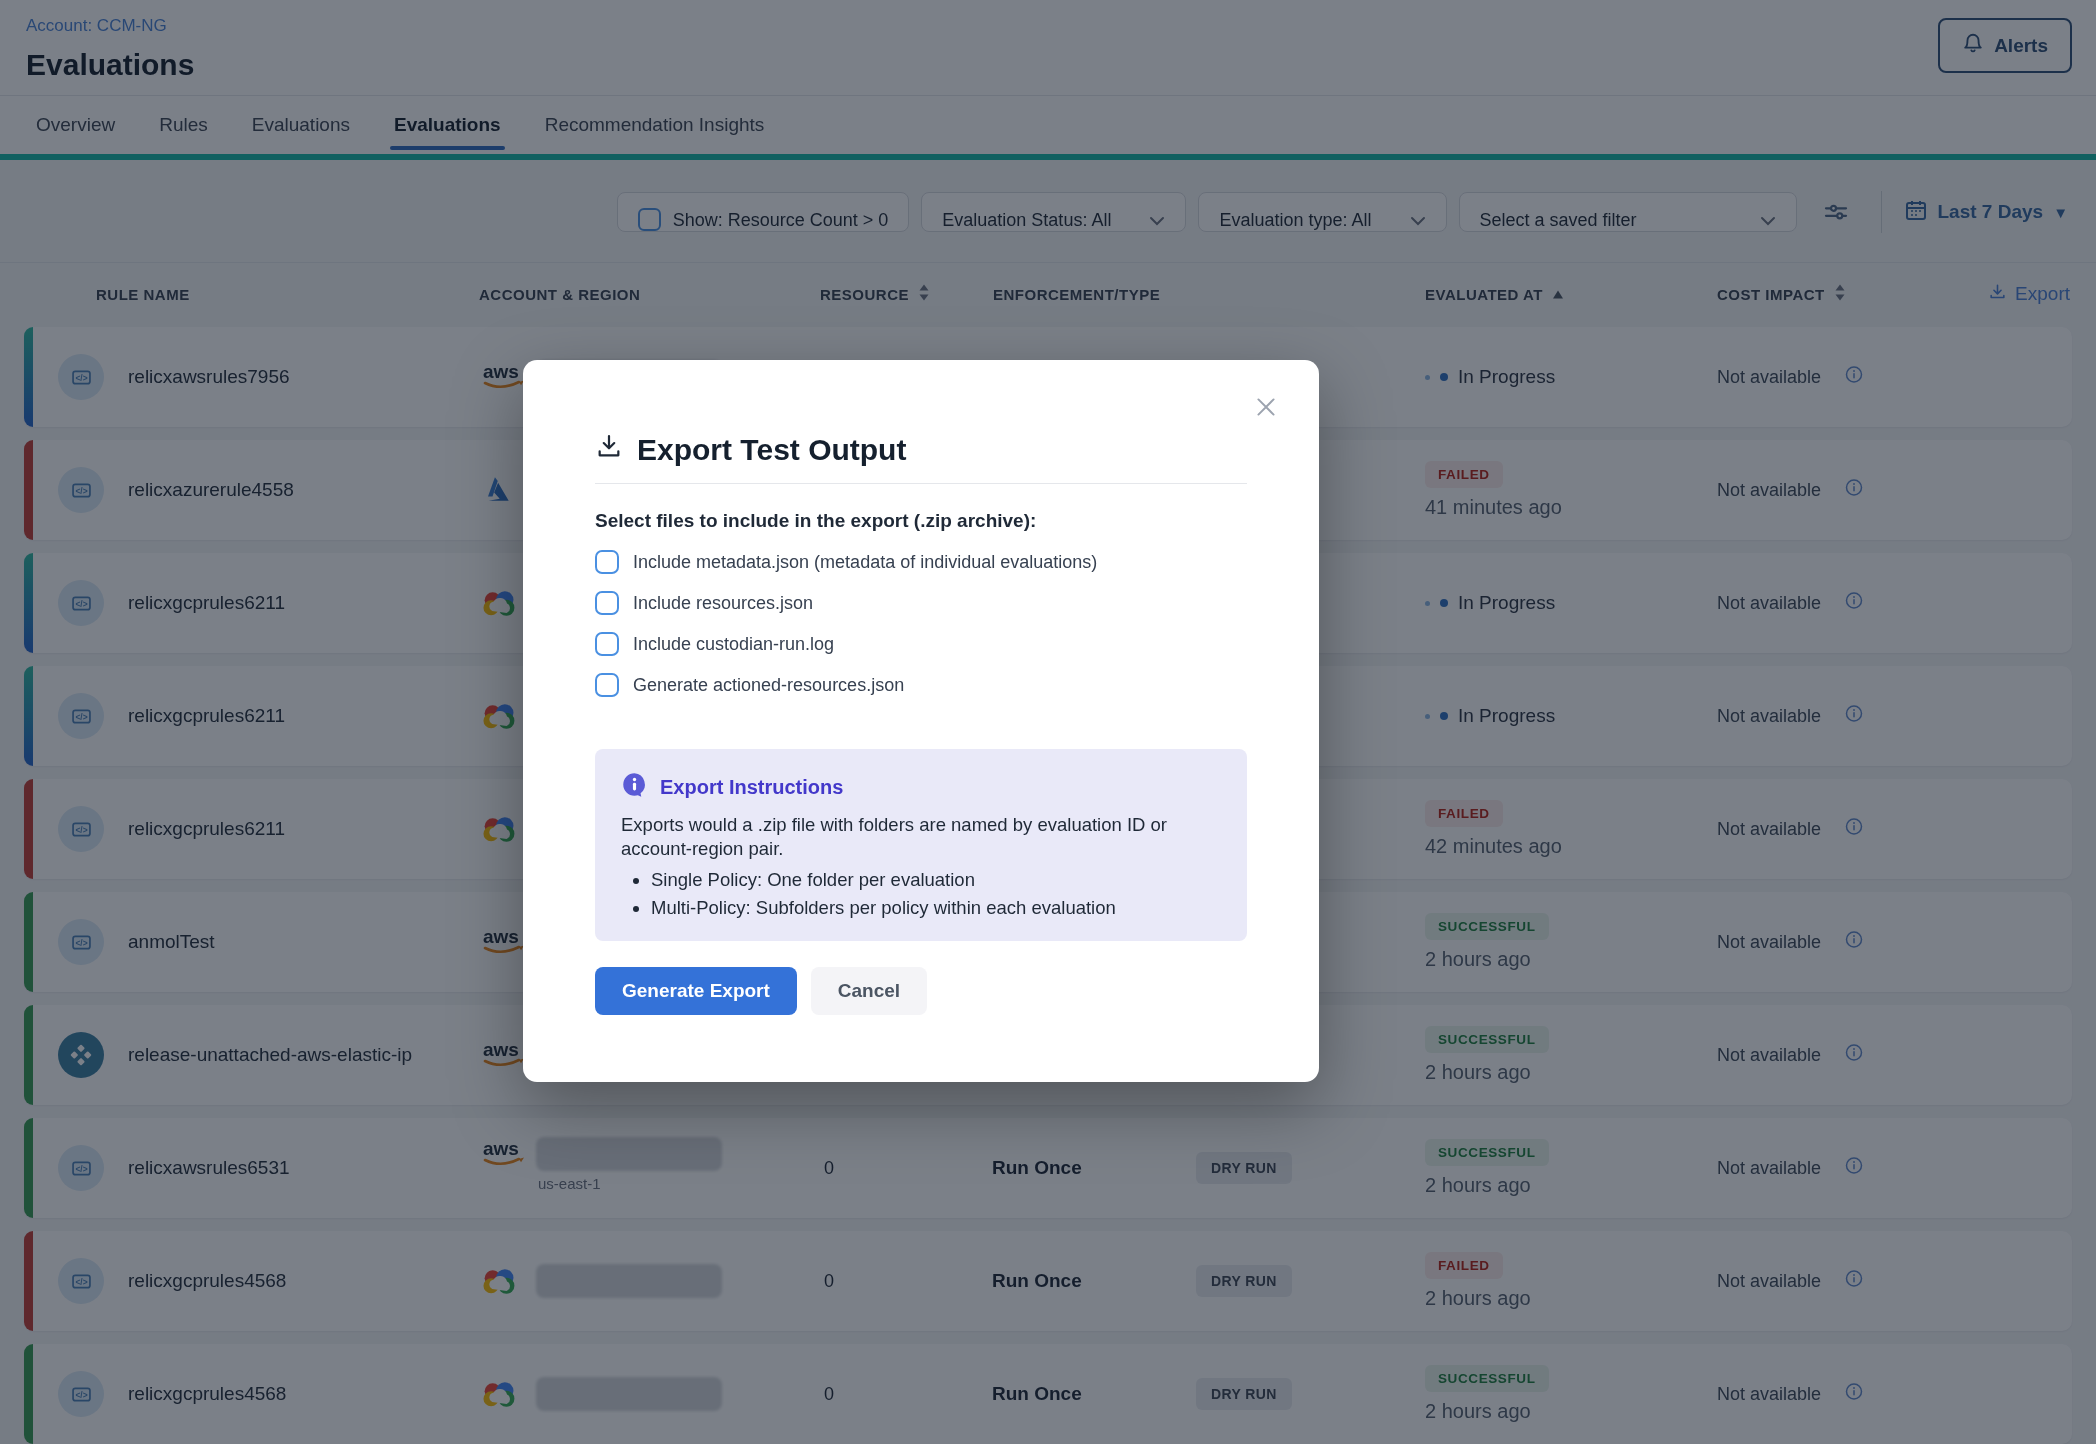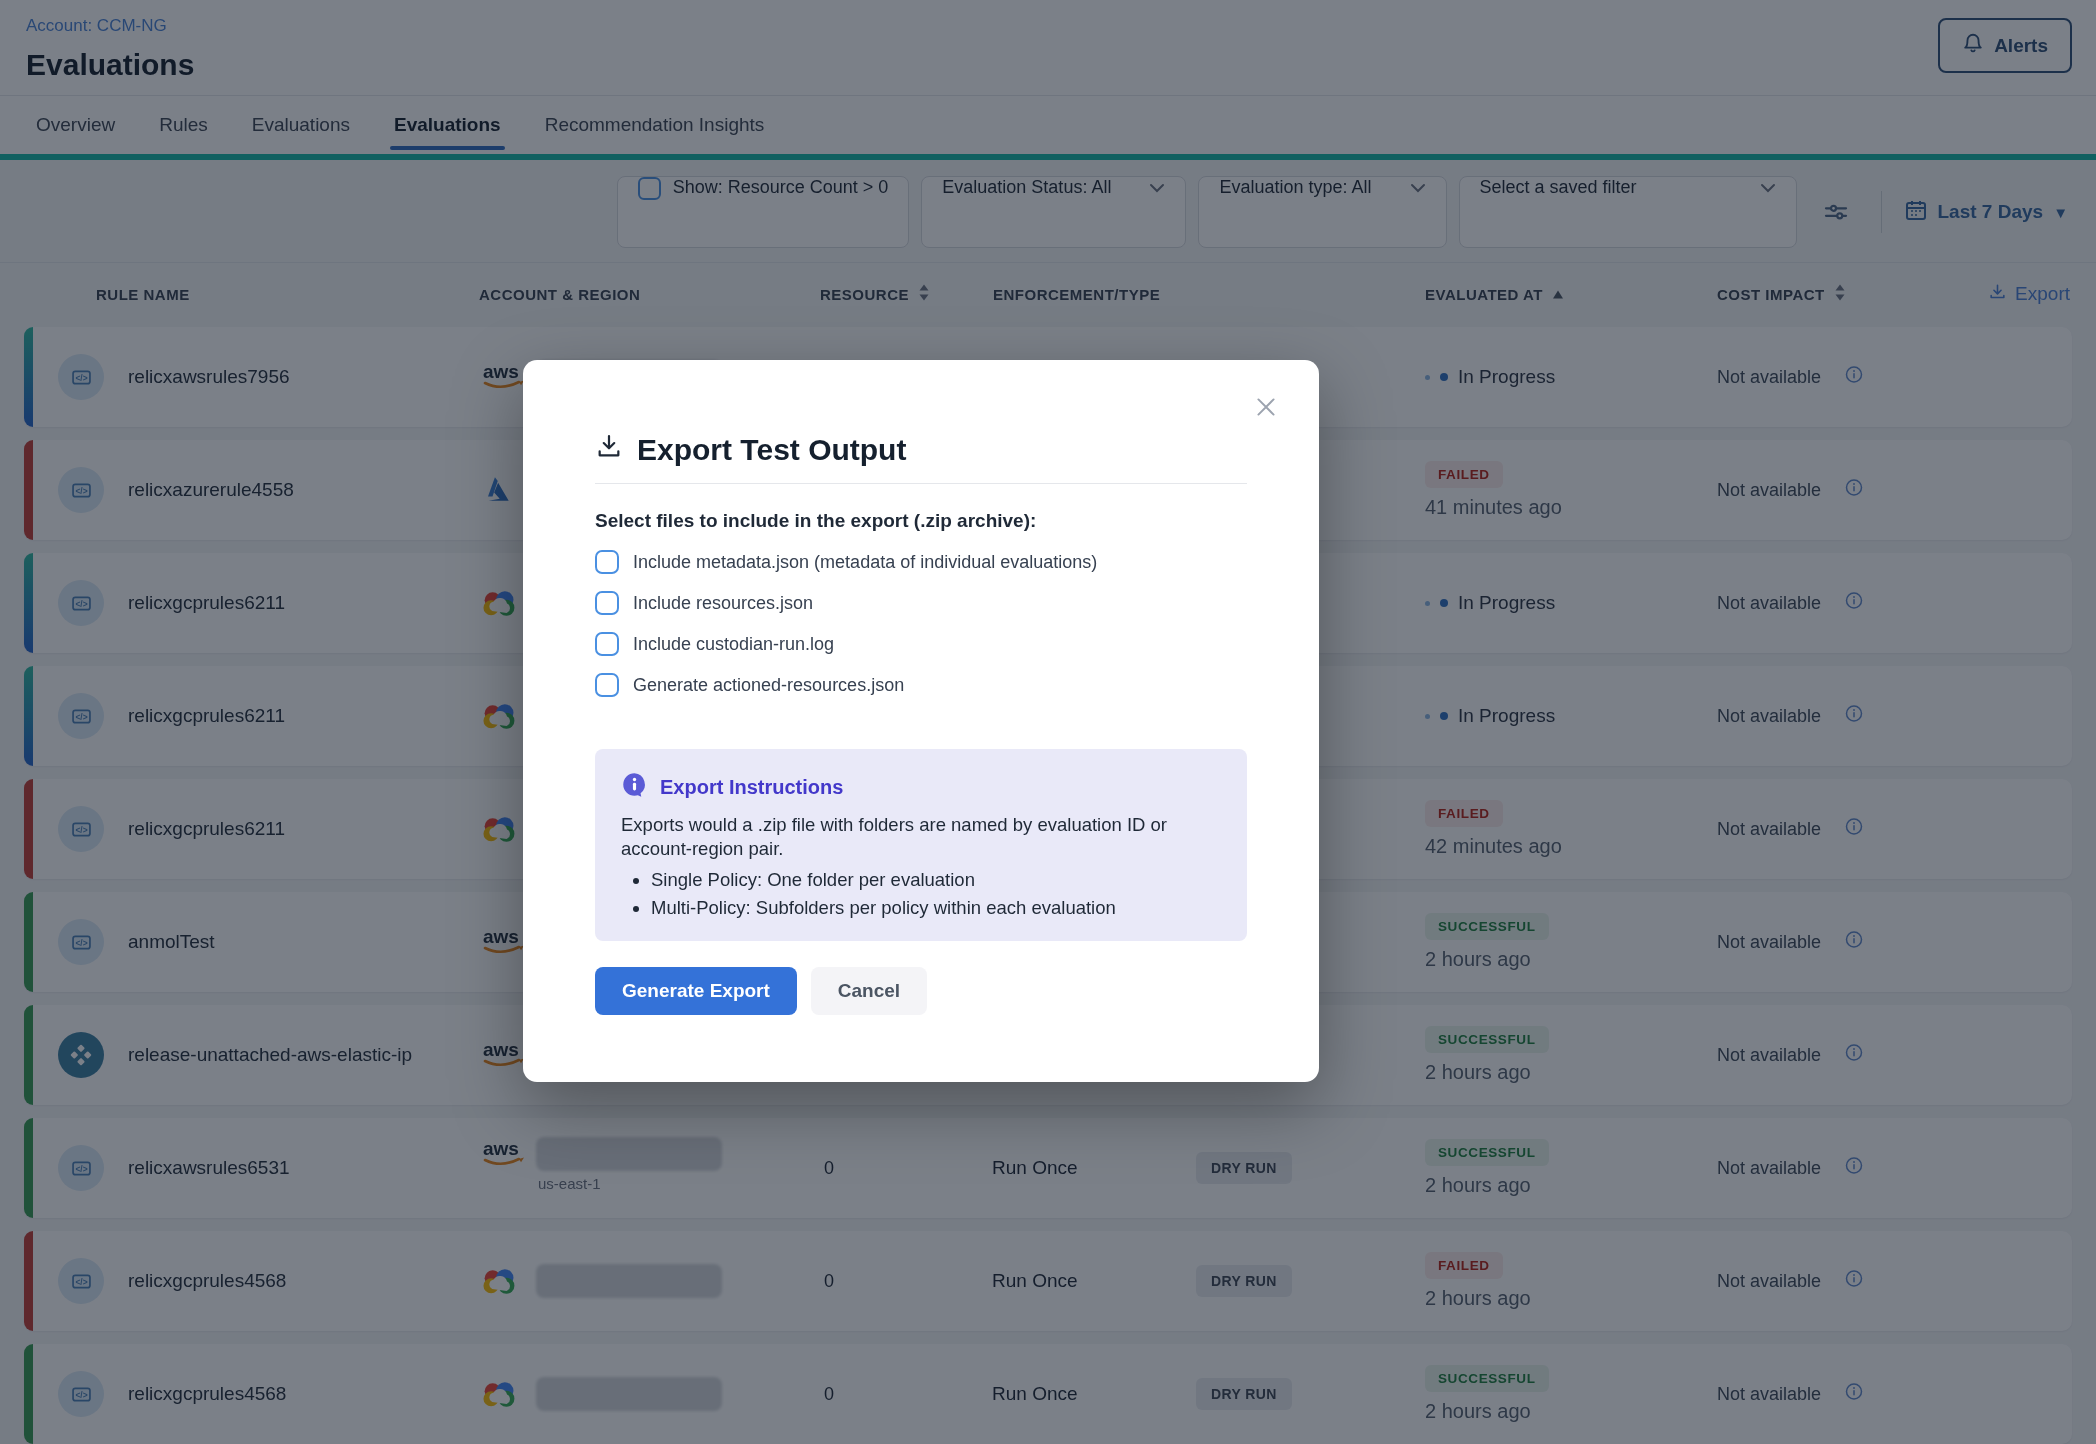--- a/index.html
+++ b/index.html
@@ -16,21 +16,21 @@
     border-radius:8px; background:#fff; cursor:pointer; }
 
   
   .tabbar { display:flex; gap:44px; background:#fff; padding:0 0 0 36px; height:64px; align-items:center; border-bottom:6px solid #14b8a6; }
   .tab { position:relative; font-size:19px; color:#3d4654; height:100%; display:flex; align-items:center; cursor:pointer; }
   .tab.active { color:#15202e; font-weight:700; }
   .tab.active::after { content:""; position:absolute; left:-4px; right:-4px; bottom:4px; height:4px; border-radius:3px; background:#2f6bbf; }
 
   
   .filterrow { display:flex; align-items:center; justify-content:flex-end; gap:12px; padding:24px 24px 0 0; height:80px; }
-  .fbox { display:flex; align-items:flex-start; gap:12px; background:#fff; border:1px solid #d6d9de; border-radius:8px; height:72px; padding:0 20px; font-size:18px; color:#1f2937; cursor:pointer; }
+  .fbox { display:flex; align-items:flex-end; gap:12px; background:#fff; border:1px solid #d6d9de; border-radius:8px; height:40px; padding:0 20px; font-size:18px; color:#1f2937; cursor:pointer; }
   .fbox .chev { margin-left:26px; }
   .checkbox { width:23px; height:23px; border:2px solid #4a90e2; border-radius:6px; background:#fff; flex:0 0 auto; }
   .sliders { margin:0 8px 0 12px; cursor:pointer; display:flex; align-items:center; }
   .vdiv { width:1px; height:42px; background:#cfd4da; margin:0 10px; }
   .daterange { display:flex; align-items:center; gap:10px; color:#35679f; font-size:19px; font-weight:700; cursor:pointer; padding-right:4px; }
 
   .hdiv { height:1px; background:#e3e6ea; margin-top:22px; }
 
   
   .thead { position:relative; height:62px; }
@@ -49,21 +49,21 @@
     display:flex; align-items:center; justify-content:center; }
   .icon-code { background:#d9e8f5; }
   .icon-pack { background:#3b7ea1; }
   .c-name { position:absolute; left:104px; top:50%; transform:translateY(-50%); font-size:19px; color:#252f3d; }
   .c-logo { position:absolute; left:456px; top:50%; transform:translateY(-50%); display:flex; align-items:center; }
   .c-pill { position:absolute; left:512px; top:50%; transform:translateY(-50%); width:186px; height:34px; border-radius:8px; background:#d4d7db; filter:blur(1.5px); }
   .has-region .c-logo { top:36px; }
   .has-region .c-pill { top:36px; }
   .c-region { position:absolute; left:514px; top:57px; font-size:15px; color:#6b7280; }
   .c-res { position:absolute; left:800px; top:50%; transform:translateY(-50%); font-size:18px; color:#1d2736; }
-  .c-enf { position:absolute; left:968px; top:50%; transform:translateY(-50%); font-size:19px; font-weight:400; color:#1d2736; }
+  .c-enf { position:absolute; left:968px; top:50%; transform:translateY(-50%); font-size:19px; font-weight:700; color:#1d2736; }
   .c-mode { position:absolute; left:1172px; top:50%; transform:translateY(-50%); background:#e9ecf0; color:#3d4654; font-size:14px; font-weight:600; letter-spacing:.4px; padding:8px 15px; border-radius:6px; }
   .c-status { position:absolute; left:1401px; top:0; bottom:0; display:flex; flex-direction:column; justify-content:center; gap:8px; }
   .badge { align-self:flex-start; font-size:13.5px; font-weight:700; letter-spacing:.6px; padding:6px 13px; border-radius:6px; }
   .badge-failed { color:#b42318; background:#fbebea; }
   .badge-success { color:#1e7e3e; background:#e9f4ec; }
   .progress-wrap { display:flex; align-items:center; gap:10px; font-size:19px; color:#2b3443; }
   .dot1 { width:5px; height:5px; border-radius:50%; background:#8db6e2; }
   .dot2 { width:8px; height:8px; border-radius:50%; background:#2f6fc0; }
   .c-time { font-size:20px; color:#566170; }
   .c-cost { position:absolute; left:1693px; top:50%; transform:translateY(-50%); display:flex; align-items:center; gap:23px; font-size:18px; color:#3e4a5a; }

